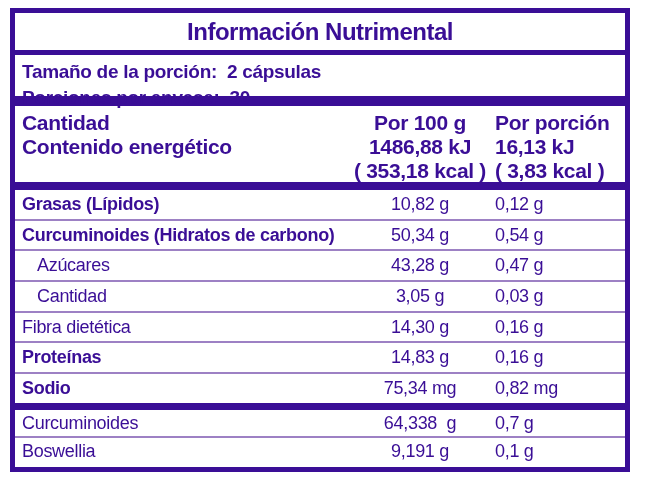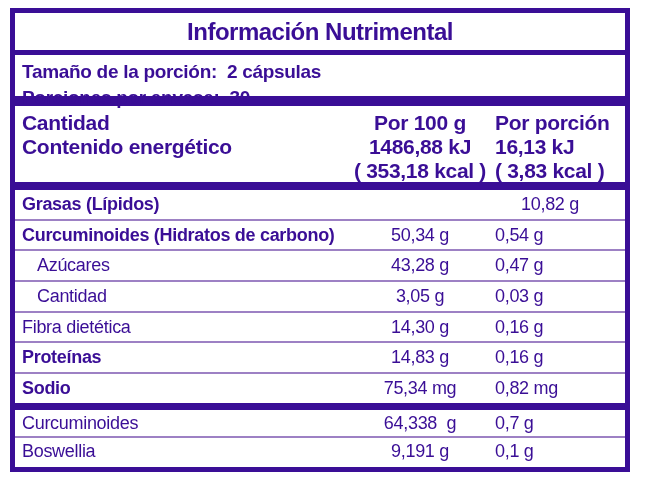--- a/index.html
+++ b/index.html
@@ -81,20 +81,21 @@
     <div class="colw2">
       <div class="hdr-line">Por porción</div>
       <div class="hdr-line">16,13 kJ</div>
       <div class="hdr-line">( 3,83 kcal )</div>
     </div>
   </div>
 
   <div class="row">
     <span class="lab bold">Grasas (Lípidos)</span>
     <span class="val colw1">10,82 g</span>
+    <span class="val colw2">0,12 g</span>
   </div>
 
   <div class="row">
     <span class="lab bold">Curcuminoides (Hidratos de carbono)</span>
     <span class="val colw1">50,34 g</span>
     <span class="val colw2">0,54 g</span>
   </div>
 
   <div class="row">
     <span class="lab indent">Azúcares</span>

